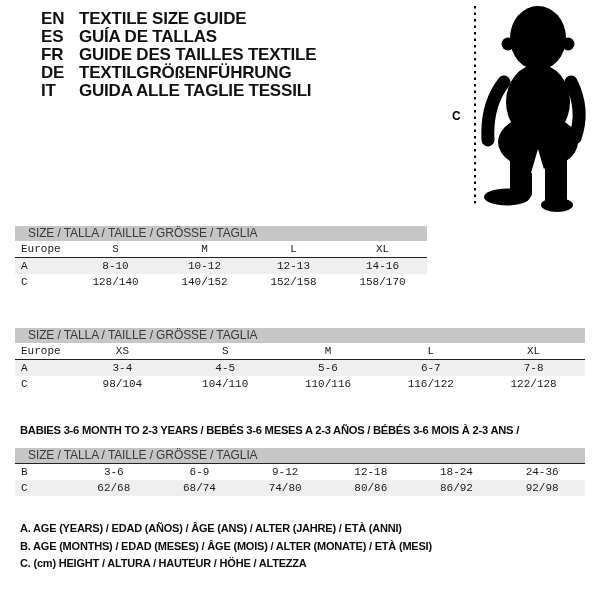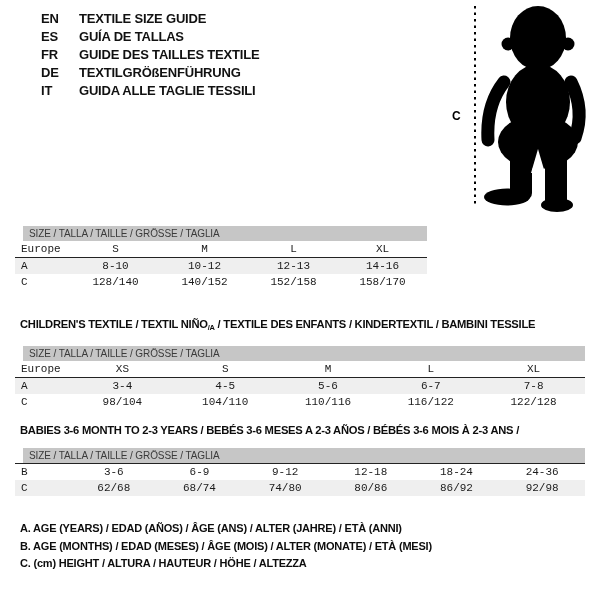--- a/index.html
+++ b/index.html
@@ -1,38 +1,38 @@
 <!DOCTYPE html>
 <html><head>
 <meta charset="utf-8">
 <style>
   html,body{margin:0;padding:0;background:#fff;}
   .page{position:relative;width:600px;height:600px;background:#ffffff;overflow:hidden;
         font-family:"Liberation Sans",sans-serif;color:#111;}
 
   
   .langs{position:absolute;left:22px;top:10px;}
-  .lang-row{display:flex;font-weight:bold;font-size:13px;line-height:18px;letter-spacing:-0.2px;padding-left:19px;}
+  .lang-row{display:flex;font-weight:bold;font-size:17px;line-height:18px;letter-spacing:-0.2px;padding-left:19px;}
   .lang-code{width:38px;}
 
   
   .baby{position:absolute;left:450px;top:0;}
   .dash{stroke:#000;stroke-width:2;stroke-dasharray:2.5 4;}
   .measureC{font-size:12px;font-weight:bold;fill:#000;font-family:"Liberation Sans",sans-serif;}
 
   
   .sec{position:absolute;left:15px;}
   .sec0{top:215px;width:412px;}
   .sec1{top:317px;width:570px;}
   .sec2{top:423px;width:570px;}
   .title{margin-left:5px;font-weight:bold;font-size:11.2px;line-height:14px;
          letter-spacing:-0.25px;white-space:nowrap;color:#0d0d0d;}
   .subscr{font-size:7.5px;vertical-align:-2px;}
-  .bar{margin-top:11px;background:#c6c6c6;color:#3a3a3a;font-size:10px;line-height:15px;
-       padding-left:6px;letter-spacing:-0.1px;margin-left:8px;}
+  .bar{margin-top:11px;background:#c6c6c6;color:#3a3a3a;font-size:12px;line-height:15px;
+       padding-left:13px;letter-spacing:-0.1px;}
   table{width:100%;border-collapse:collapse;table-layout:fixed;font-size:11px;color:#1a1a1a;}
   table.top-border{border-top:1.6px solid #222;}
   thead tr{border-bottom:1.6px solid #222;}
   td{height:16px;padding:0;text-align:center;font-weight:400;font-family:Liberation Mono, monospace;}
   td.lbl{width:50px;text-align:left;padding-left:6px;}
   tr.shaded{background:#efefef;}
 
   
   .footnotes{position:absolute;left:20px;top:520px;}
   .fn{font-weight:bold;font-size:11px;line-height:17.5px;letter-spacing:-0.2px;white-space:nowrap;color:#0d0d0d;}
@@ -113,21 +113,20 @@
             <td class="lbl">C</td>
             <td>128/140</td>
             <td>140/152</td>
             <td>152/158</td>
             <td>158/170</td>
           </tr>
         </tbody>
       </table>
     </div>
     <div class="sec sec1">
-      <div class="title"><span>CHILDREN'S TEXTILE / TEXTIL NIÑO</span><span class="subscr">/A</span><span> / TEXTILE DES ENFANTS / KINDERTEXTIL / BAMBINI TESSILE</span></div>
       <div class="bar">SIZE / TALLA / TAILLE / GRÖSSE / TAGLIA</div>
       <table>
         <thead>
           <tr>
             <td class="lbl">Europe</td>
             <td>XS</td>
             <td>S</td>
             <td>M</td>
             <td>L</td>
             <td>XL</td>

